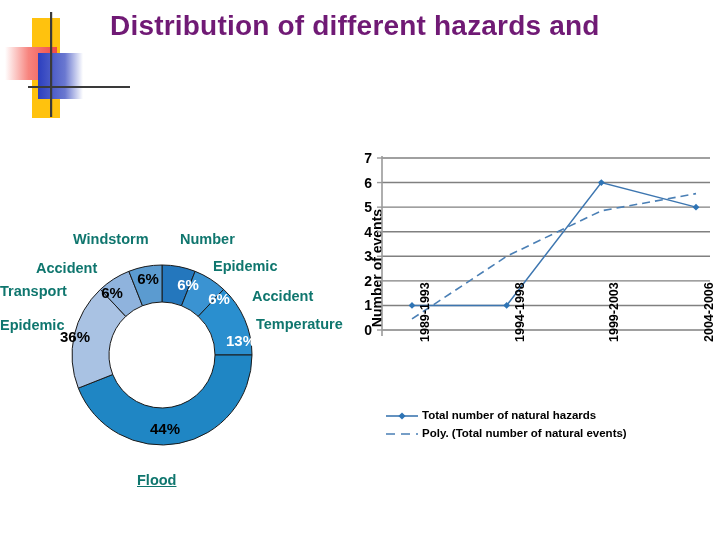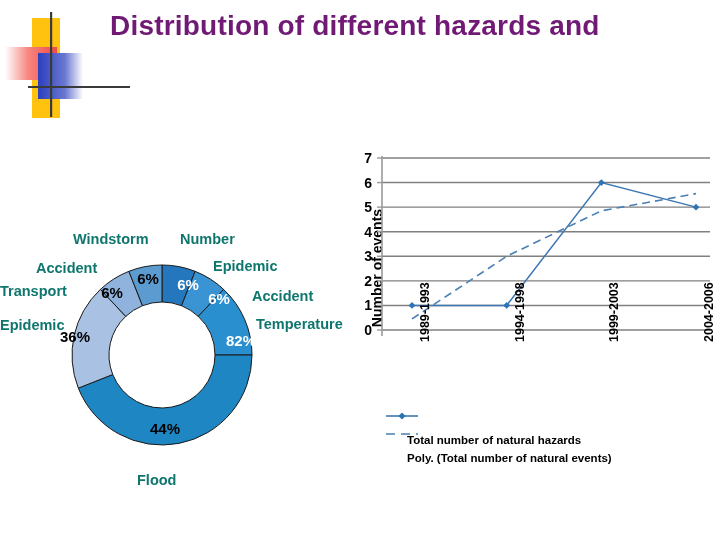--- a/index.html
+++ b/index.html
@@ -77,21 +77,21 @@
     font-size: 12.5px; font-weight: bold; color: #000;
     white-space: nowrap;
     transform-origin: left top;
     transform: rotate(-90deg);
   }
   .legend-row {
     position: absolute;
     font-size: 11.5px; font-weight: bold; color: #000;
     white-space: nowrap;
   }
-  .legend-txt { position: absolute; left: 25px; top: -1px; margin-top: 25px; }
+  .legend-txt { position: absolute; left: 40px; top: -1px; }
 </style>
 </head>
 <body>
 
 <div id="logo">
   <svg width="130" height="125" viewBox="0 0 130 125">
     <defs>
       <linearGradient id="gRed" x1="0" y1="0" x2="1" y2="0">
         <stop offset="0%" stop-color="#ffffff"></stop>
         <stop offset="45%" stop-color="#f7857f"></stop>
@@ -123,35 +123,35 @@
         <path d="M 223.60923953358198 61.39282353207297 A 90 90 0 0 1 252 126.99999999999999 L 215 127 A 53 53 0 0 0 198.2809966142205 88.36466274666519 Z" fill="#2a8fcf" stroke="#1a1a1a" stroke-width="1"></path>
         <path d="M 252 126.99999999999999 A 90 90 0 0 1 78.32011627005737 160.131209741621 L 112.72184624792267 146.51060129228793 A 53 53 0 0 0 215 127 Z" fill="#1f86c4" stroke="#1a1a1a" stroke-width="1"></path>
         <path d="M 78.32011627005737 160.131209741621 A 90 90 0 0 1 100.39076046641799 61.39282353207298 L 125.71900338577949 88.3646627466652 A 53 53 0 0 0 112.72184624792267 146.51060129228793 Z" fill="#a9c2e3" stroke="#1a1a1a" stroke-width="1"></path>
         <path d="M 100.39076046641799 61.39282353207298 A 90 90 0 0 1 128.868790258379 43.32011627005737 L 142.48939870771207 77.72184624792267 A 53 53 0 0 0 125.71900338577949 88.3646627466652 Z" fill="#8fb3dd" stroke="#1a1a1a" stroke-width="1"></path>
         <path d="M 128.868790258379 43.32011627005737 A 90 90 0 0 1 161.99999999999997 37 L 162 74 A 53 53 0 0 0 142.48939870771207 77.72184624792267 Z" fill="#5b9bd0" stroke="#1a1a1a" stroke-width="1"></path>
       </g>
   </svg>
 
   <div class="donut-pct light" style="left:188px;top:56px;">6%</div>
   <div class="donut-pct light" style="left:219px;top:70px;">6%</div>
-  <div class="donut-pct light" style="left:241px;top:112px;">82%</div>
+  <div class="donut-pct light" style="left:241px;top:112px;">13%</div>
   <div class="donut-pct dark" style="left:165px;top:200px;">44%</div>
   <div class="donut-pct dark" style="left:75px;top:108px;">36%</div>
   <div class="donut-pct dark" style="left:112px;top:64px;">6%</div>
   <div class="donut-pct dark" style="left:148px;top:50px;">6%</div>
 
   <div class="donut-lbl" style="left:73px;top:3px;">Windstorm</div>
   <div class="donut-lbl" style="left:36px;top:32px;">Accident</div>
   <div class="donut-lbl" style="left:0px;top:55px;">Transport</div>
   <div class="donut-lbl" style="left:0px;top:89px;">Epidemic</div>
   <div class="donut-lbl" style="left:180px;top:3px;">Number</div>
   <div class="donut-lbl" style="left:213px;top:30px;">Epidemic</div>
   <div class="donut-lbl" style="left:252px;top:60px;">Accident</div>
   <div class="donut-lbl" style="left:256px;top:88px;text-align:center;">Temperature</div>
-  <div class="donut-lbl" style="left:137px;top:244px;">Flood</div>
+  <div class="donut-lbl" style="left:137px;top:244px;text-decoration:underline;">Flood</div>
 </div>
 
 <div id="line-chart">
   <div id="ylabel">Number of events</div>
 
   <svg id="line-svg" width="390" height="325" viewBox="0 0 390 325">
     <g id="grid-lines">
         <line x1="52" x2="380" y1="190" y2="190" stroke="#808080" stroke-width="1.4"></line>
         <line x1="52" x2="380" y1="165.42857142857144" y2="165.42857142857144" stroke="#808080" stroke-width="1.4"></line>
         <line x1="52" x2="380" y1="140.85714285714286" y2="140.85714285714286" stroke="#808080" stroke-width="1.4"></line>

